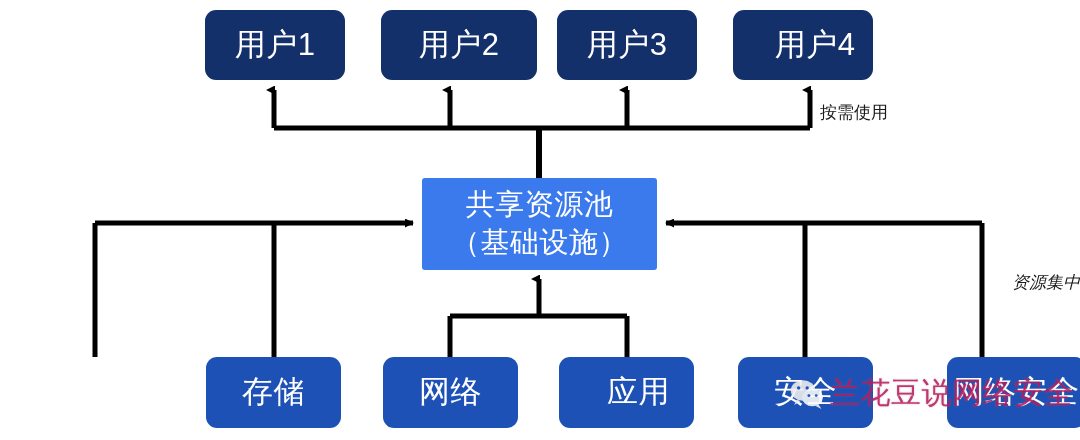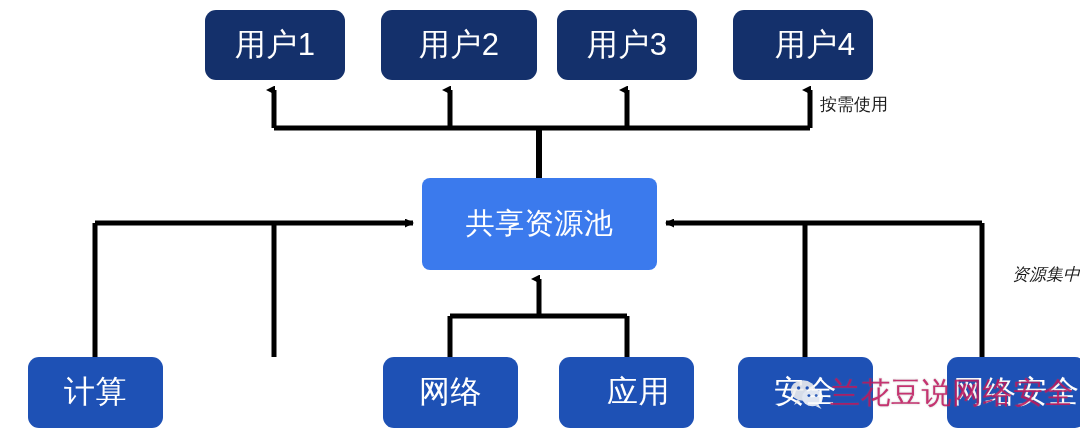--- a/index.html
+++ b/index.html
@@ -38,34 +38,35 @@
     letter-spacing: 0.5px;
   }
   .node.user {
     background: #14306b;
     font-size: 31px;
     border-radius: 11px;
   }
   .node.resource {
     background: #3b7aed;
     font-size: 29px;
-    border-radius: 8px;
+    border-radius: 3px;
     flex-direction: column;
     line-height: 1.3;
   }
   .node.layer {
     background: #1e51b5;
     font-size: 31px;
     border-radius: 11px;
   }
   .edge-label {
     position: absolute;
     color: #1a1a1a;
     font-size: 17px;
     white-space: nowrap;
+    margin-top: 8px;
   }
   .watermark {
     position: absolute;
     display: flex;
     align-items: center;
     gap: 6px;
     opacity: 0.88;
     pointer-events: none;
   }
   .watermark .wm-text {
@@ -148,24 +149,25 @@
   </div>
   <div class="node user" style="left:557px; top:10px; width:140px; height:70px;">
     <span>用户3</span>
   </div>
   <div class="node user" style="left:733px; top:10px; width:140px; height:70px;padding-left:24px;">
     <span>用户4</span>
   </div>
 
   <div class="node resource" style="left:422px; top:178px; width:235px; height:92px;">
     <span>共享资源池</span>
-  </div>
-
-  <div class="node layer" style="left:28px; top:357px; width:135px; height:71px;">
-    <span>计算</span>
+    <span>（基础设施）</span>
+  </div>
+
+  <div class="node layer" style="left:206px; top:357px; width:135px; height:71px;">
+    <span>存储</span>
   </div>
   <div class="node layer" style="left:383px; top:357px; width:135px; height:71px;">
     <span>网络</span>
   </div>
   <div class="node layer" style="left:559px; top:357px; width:135px; height:71px;padding-left:24px;">
     <span>应用</span>
   </div>
   <div class="node layer" style="left:738px; top:357px; width:135px; height:71px;">
     <span>安全</span>
   </div>

